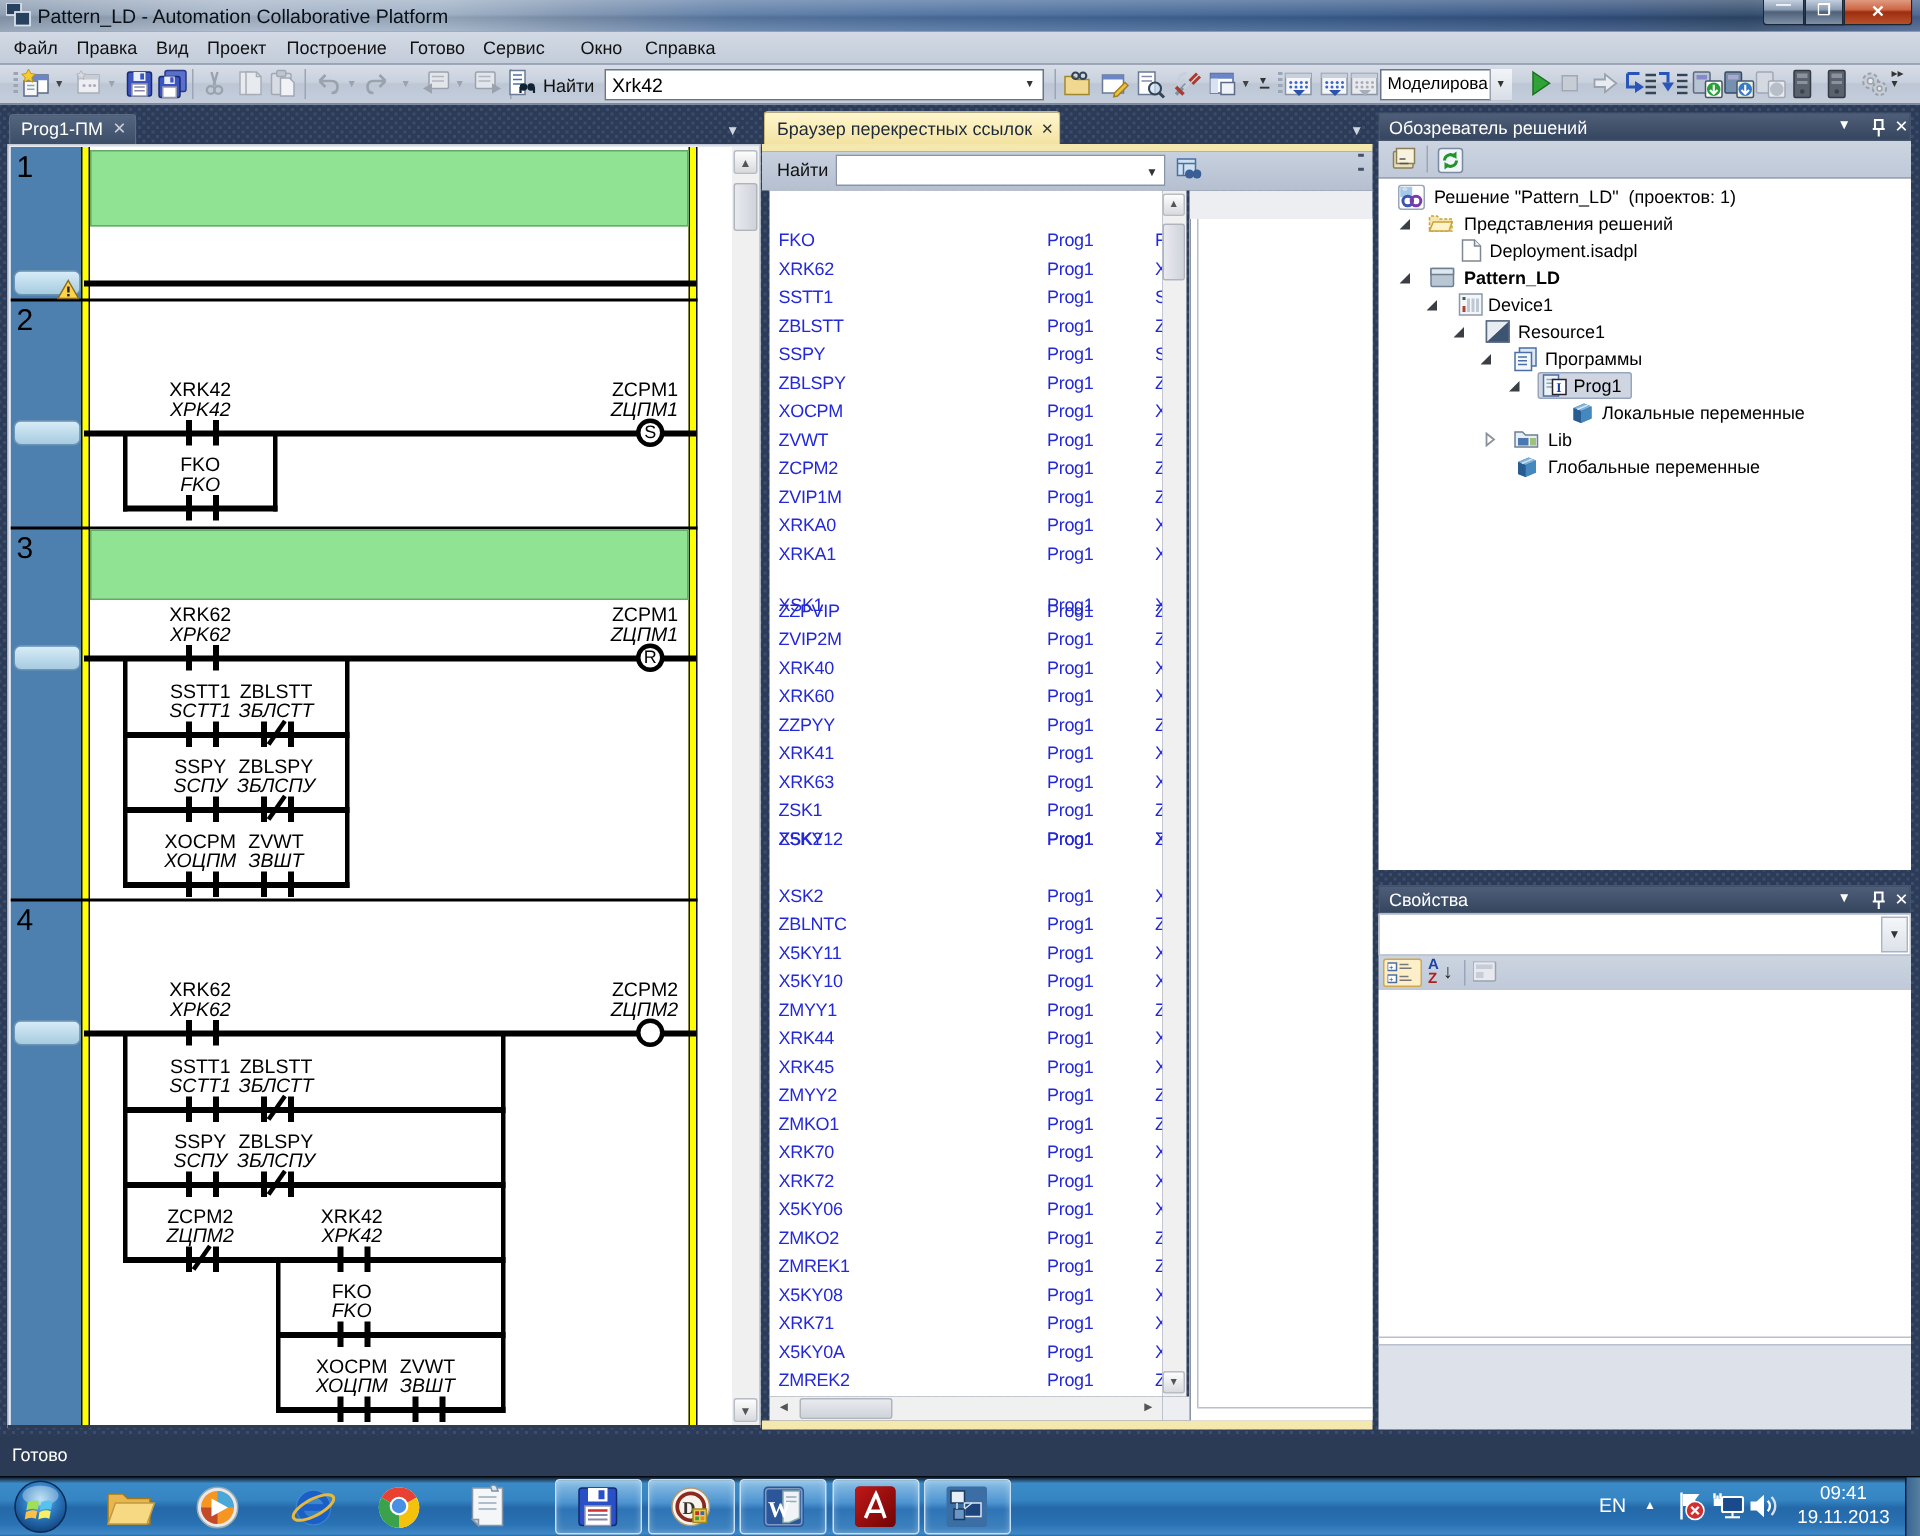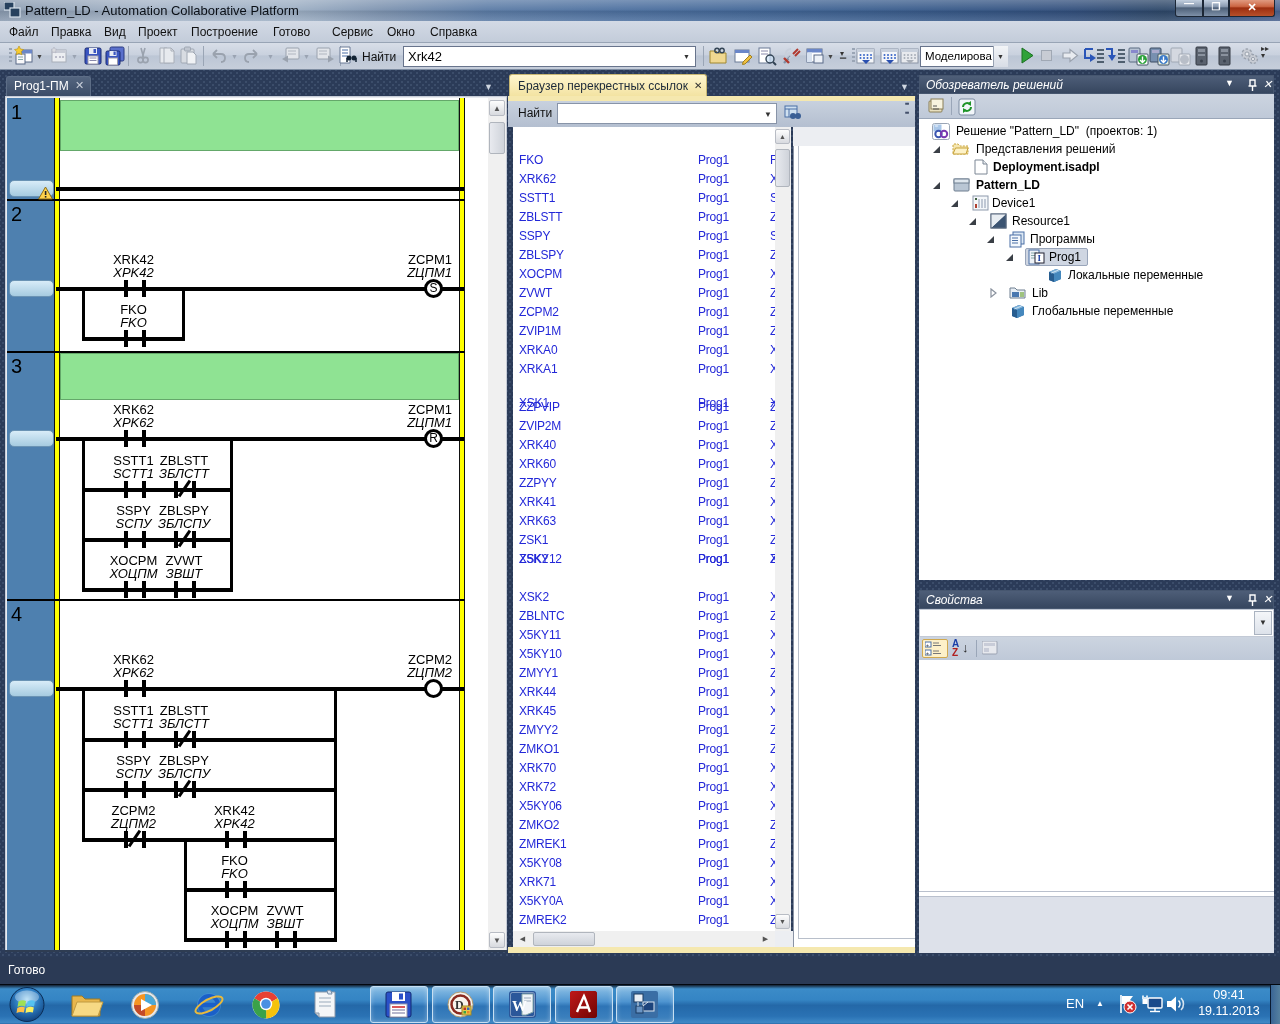--- a/index.html
+++ b/index.html
@@ -33,21 +33,21 @@
   background-size:6px 6px; background-position:0 0, 3px 3px; }
 
 
 .tabgrey { position:absolute; background:linear-gradient(to bottom,#54657f,#3c4d68);
   border:1px solid #5d6d86; border-bottom:none; border-radius:3px 3px 0 0; color:#fff; font-size:12px;padding-left:30px; }
 .tabcream { position:absolute; background:linear-gradient(to bottom,#fff6ce,#f3e3a2);
   border:1px solid #c9b873; border-bottom:none; border-radius:3px 3px 0 0; color:#1c2a3a; font-size:12px; }
 
 
 .twhead { position:absolute; background:linear-gradient(to bottom,#4e5e78,#36465f);
-  color:#fff; font-size:12px; border:1px solid #46566f;font-style:italic; }
+  color:#fff; font-size:12px; border:1px solid #46566f; }
 .twtool { position:absolute; background:linear-gradient(to bottom,#ccd4e0,#bfc9d8); }
 
 
 .wire { position:absolute; background:#000; }
 .contact-bar { position:absolute; width:4px; height:17px; background:#000; }
 .lname { position:absolute; font-size:13px; color:#000; text-align:center; white-space:nowrap; }
 .lalias { position:absolute; font-size:13px; font-style:italic; color:#000; text-align:center; white-space:nowrap; }
 .coil { position:absolute; width:19px; height:19px; border:3px solid #000; border-radius:50%; background:#fff;
   font-size:12px; text-align:center; line-height:13px; color:#000; }
 .greenbox { position:absolute; left:60px; width:399px; background:#8fe393; border:1px solid #64a86a; font-size:11px; color:#000; padding:2px 0 0 3px; line-height:13px; white-space:nowrap; overflow:hidden; }
@@ -92,21 +92,21 @@
       </div>
   </div>
 
   <div id="menubar" class="abs"></div>
   <div class="menuitem" style="left:9px">Файл</div>
   <div class="menuitem" style="left:51px">Правка</div>
   <div class="menuitem" style="left:104px">Вид</div>
   <div class="menuitem" style="left:138px">Проект</div>
   <div class="menuitem" style="left:191px">Построение</div>
   <div class="menuitem" style="left:273px">Готово</div>
-  <div class="menuitem" style="left:332px">Сервис</div>
+  <div class="menuitem" style="left:322px">Сервис</div>
   <div class="menuitem" style="left:387px">Окно</div>
   <div class="menuitem" style="left:430px">Справка</div>
 
   <div id="toolbar" class="abs"></div>
   <div id="tbicons">
 <div class="abs" style="left:9px;top:48px;width:3px;height:16px;background:repeating-linear-gradient(to bottom,#9aa5b5 0,#9aa5b5 2px,transparent 2px,transparent 4px)"></div>
 <svg class="abs" style="left:14px;top:46px" width="19" height="19" viewBox="0 0 19 19">
  <rect x="4" y="4" width="14" height="12" fill="#fff" stroke="#5a6a88"></rect>
         <rect x="4" y="4" width="14" height="3.5" fill="#6a86c8"></rect>
  <rect x="2" y="8" width="9" height="10" fill="#f8f8fa" stroke="#5a6a88"></rect>
@@ -797,21 +797,21 @@
       </svg>
 <svg class="abs" style="left:952px;top:141px" width="17" height="15" viewBox="0 0 17 15">
         <path d="M1 4 L1 13 L16 13 L16 5 L8 5 L6 3 L2 3 Z" fill="#f5e6b0" stroke="#c8a33a" stroke-dasharray="2 1.2"></path>
         <path d="M1 13 L3.5 7 L16 7 L14 13 Z" fill="#fdf2c8" stroke="#c8a33a"></path>
       </svg>
 <div class="treerow" style="left:976px;top:142px;">Представления решений</div>
 <svg class="abs" style="left:974px;top:159px" width="14" height="16" viewBox="0 0 14 16">
         <path d="M1 1 L9 1 L13 5 L13 15 L1 15 Z" fill="#fff" stroke="#7d8795"></path>
         <path d="M9 1 L9 5 L13 5" fill="#e8ecf0" stroke="#7d8795"></path>
       </svg>
-<div class="treerow" style="left:993px;top:160px;font-weight:bold;">Deployment.isadpl</div>
+<div class="treerow" style="left:993px;top:160px;">Deployment.isadpl</div>
 <svg class="abs" style="left:933px;top:181px" width="9" height="9" viewBox="0 0 9 9">
         <polygon points="7,1 7,8 0,8" fill="#3a3f46"></polygon>
       </svg>
 <svg class="abs" style="left:953px;top:177px" width="17" height="16" viewBox="0 0 17 16">
         <rect x="1" y="2" width="15" height="12" rx="1" fill="#b9c6d4" stroke="#6e7f90"></rect>
         <rect x="1" y="2" width="15" height="4" fill="#dfe7ee" stroke="#6e7f90"></rect>
       </svg>
 <div class="treerow" style="left:976px;top:178px;font-weight:bold;">Pattern_LD</div>
 <svg class="abs" style="left:951px;top:199px" width="9" height="9" viewBox="0 0 9 9">
         <polygon points="7,1 7,8 0,8" fill="#3a3f46"></polygon>

